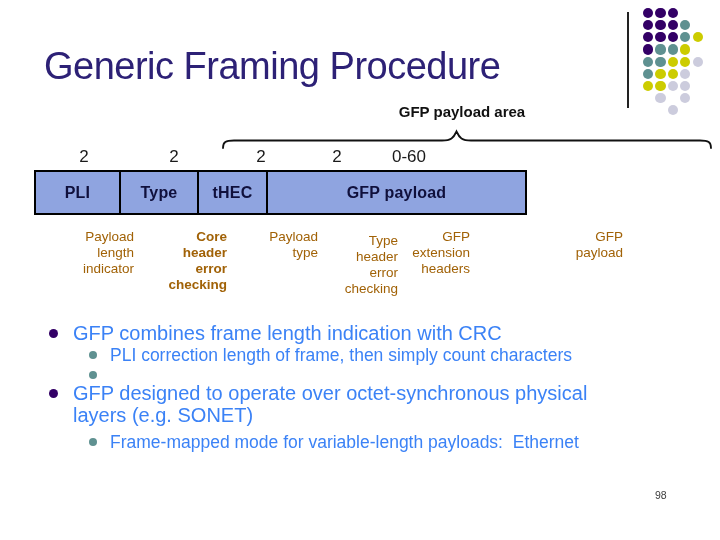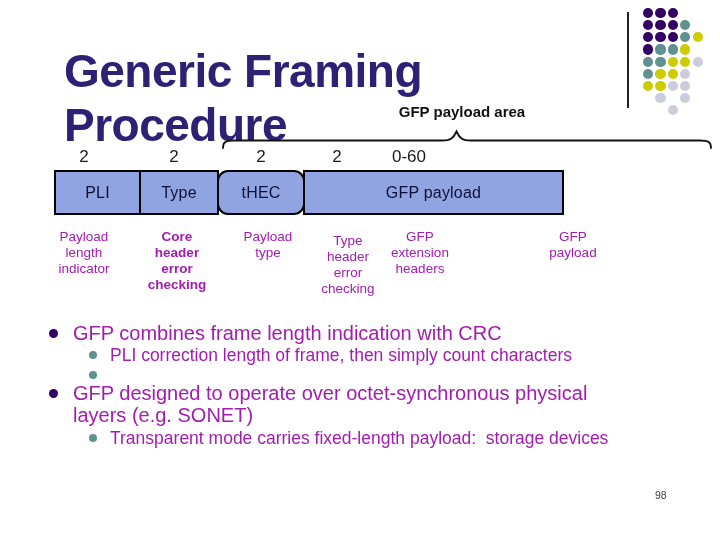--- a/index.html
+++ b/index.html
@@ -5,22 +5,22 @@
   * { margin:0; padding:0; box-sizing:border-box; }
   html,body { background:#9a9a9a; }
   body { font-family:"Liberation Sans", sans-serif; }
   .slide {
     position:relative; width:720px; height:540px; background:#ffffff;
     overflow:hidden; margin:0 auto;
   }
   
   .title {
     position:absolute; left:44px; top:44px; width:580px;
-    font-size:46px; line-height:1.18; font-weight:bold;
-    color:#2d2176; letter-spacing:-0.5px;margin-left:20px;
+    font-size:38px; line-height:1.18; font-weight:normal;
+    color:#2d2176; letter-spacing:-0.5px;
   }
   
   .deco-line { position:absolute; left:627px; top:12px; width:2px; height:96px; background:#222; }
   .dots-grid {
     position:absolute; left:643px; top:8px;
     display:grid; grid-template-columns:repeat(5,12.4px); grid-auto-rows:12.15px;
   }
   .dot { width:10.2px; height:10.2px; border-radius:50%; }
   
   .area-label {
@@ -28,38 +28,38 @@
     font-size:15px; font-weight:bold; color:#111;
   }
   .brace { position:absolute; left:217px; top:127px; }
   
   .num {
     position:absolute; top:147px; width:90px; text-align:center;
     font-size:17px; color:#1a1a1a;
   }
   .n0{left:39px;} .n1{left:129px;} .n2{left:216px;} .n3{left:292px;} .n4{left:364px;}
   
-  .ftable { position:absolute; left:54px; top:170px; height:45px; display:flex; }
+  .ftable { position:absolute; left:34px; top:170px; height:45px; display:flex;font-weight:bold; }
   .fcell {
     border:2px solid #000; background:#8fa4e0; margin-left:-2px;
     display:flex; align-items:center; justify-content:center;
     font-size:16px; color:#10103c; letter-spacing:0.2px;
   }
   .fcell:first-child { margin-left:0; }
-  .c0{width:87px;} .c1{width:97px;} .c2{width:80px;} .c3{width:88px;border-radius:11px;} .c4{width:70px;} .c5{width:261px;}
+  .c0{width:87px;} .c1{width:97px;} .c2{width:80px;} .c3{width:71px;} .c4{width:70px;} .c5{width:261px;}
   
   .desc {
-    position:absolute; top:229px; width:100px; text-align:center;
-    font-size:13.5px; line-height:16px; color:#a21caf; white-space:pre-line;
+    position:absolute; top:229px; width:100px; text-align:right;
+    font-size:13.5px; line-height:16px; color:#a16207; white-space:pre-line;
   }
   .d0{left:34px;} .d1{left:127px;font-weight:bold;} .d2{left:218px;} .d3{left:298px; top:233px;} .d4{left:370px;} .d5{left:523px;}
   
   .bullets { position:absolute; left:40px; top:322px; width:668px; }
   .b-item { display:flex; align-items:flex-start; }
-  .b-item .txt { color:#a21caf; white-space:pre-wrap; }
+  .b-item .txt { color:#3b82f6; white-space:pre-wrap; }
   .lvl1 .txt { font-size:20px; line-height:22px; }
   .lvl2 .txt { font-size:17.5px; line-height:20px; }
   .blt1 { flex:none; width:9px; height:9px; border-radius:50%; background:#330066; margin:7px 15px 0 9px; }
   .blt2 { flex:none; width:8px; height:8px; border-radius:50%; background:#5f9191; margin:6px 13px 0 49px; }
   .m1{margin-top:1px;} .m3{margin-top:3px;} .m6{margin-top:6px;} .m2{margin-top:2px;}
   
   .page-num { position:absolute; left:655px; top:489px; font-size:10.5px; color:#3d3d3d; }
 </style>
 </head>
 <body>
@@ -165,21 +165,21 @@
       <span class="txt">PLI correction length of frame, then simply count characters</span>
     </div>
     <div class="b-item lvl2">
       <span class="blt2"></span>
     </div>
     <div class="b-item lvl1 m3">
       <span class="blt1"></span>
       <span class="txt">GFP designed to operate over octet-synchronous physical
 layers (e.g. SONET)</span>
     </div>
-    <div class="b-item lvl2 m2">
+    <div class="b-item lvl2 m6">
       <span class="blt2"></span>
-      <span class="txt">Transparent mode carries fixed-length payload:  storage devices</span>
+      <span class="txt">Frame-mapped mode for variable-length payloads:  Ethernet</span>
     </div>
   </div>
 
   <div class="page-num">98</div>
 
 </div>
 
 </body></html>

